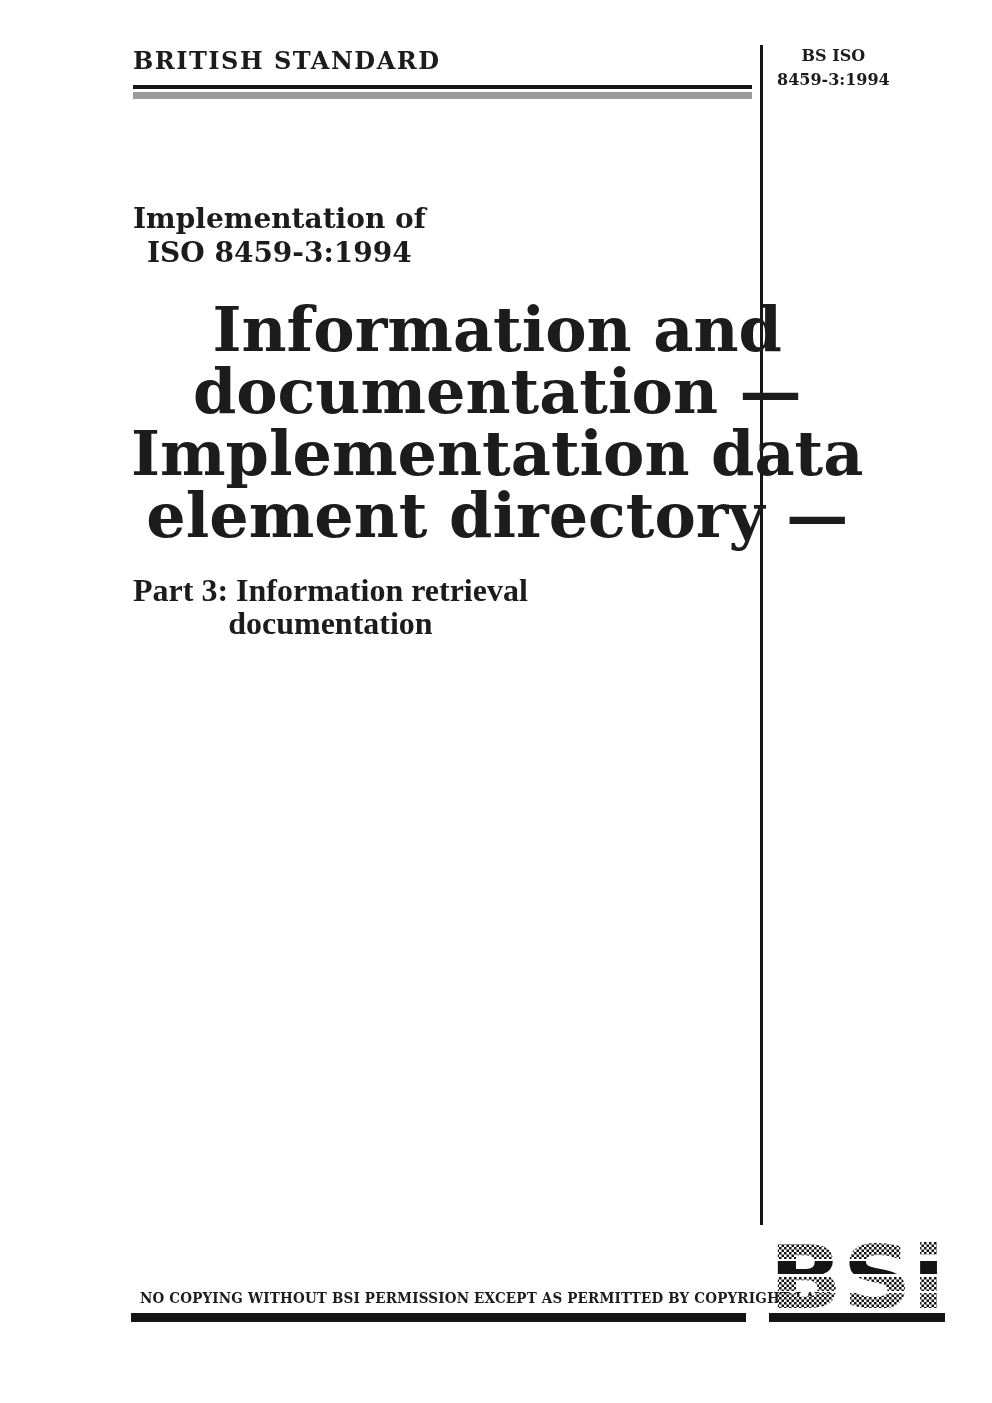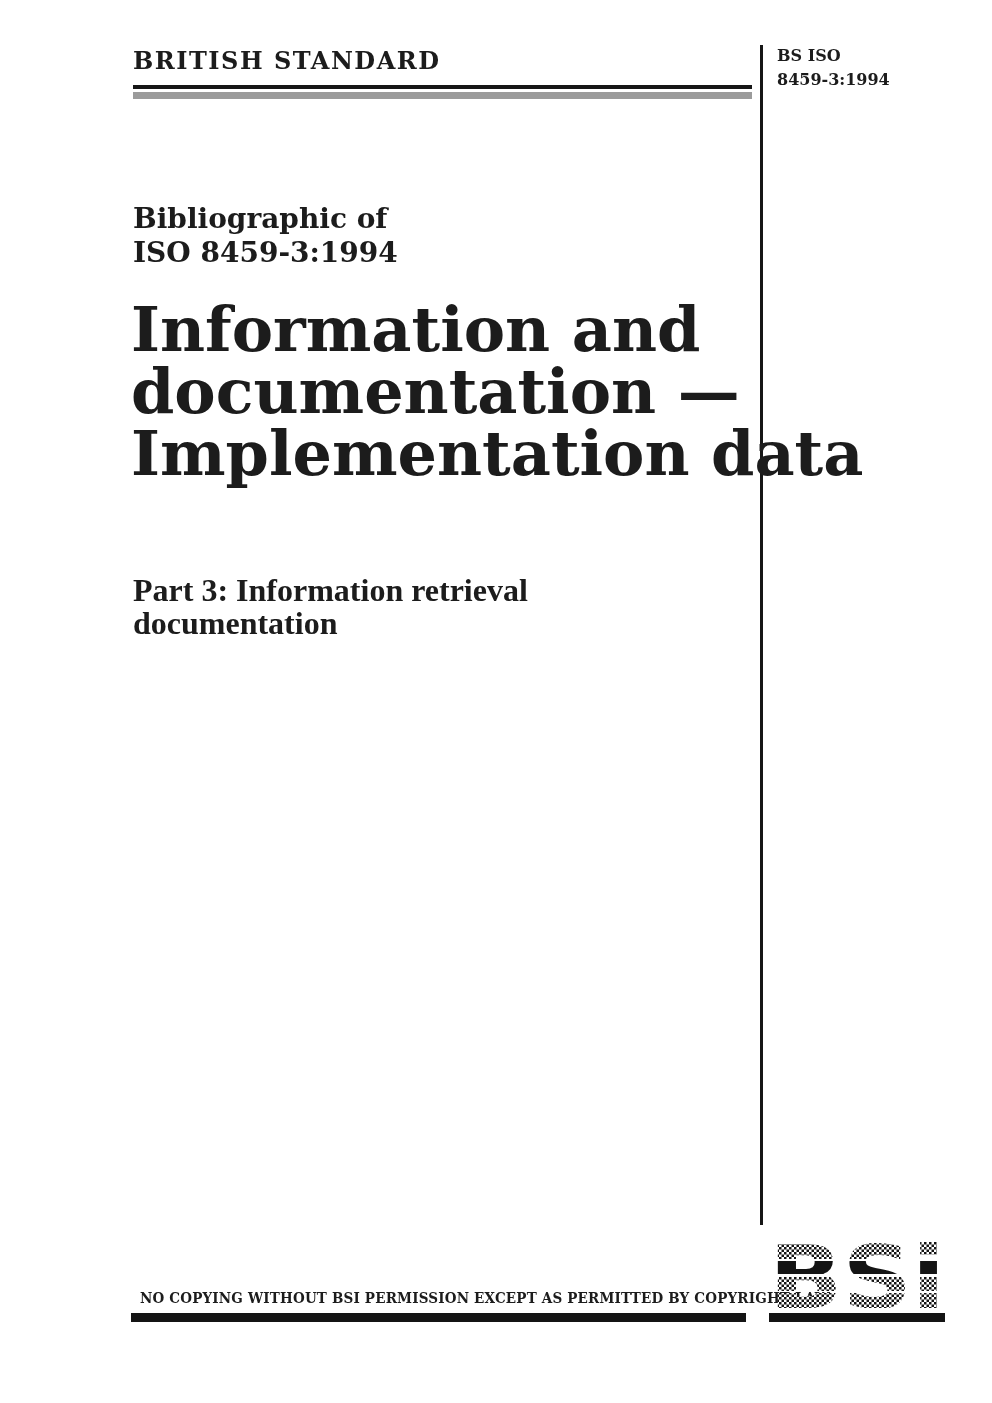--- a/index.html
+++ b/index.html
@@ -8,20 +8,21 @@
     background: #ffffff;
   }
   .page {
     position: relative;
     width: 992px;
     height: 1403px;
     background: #ffffff;
     font-family: "DejaVu Serif", "Liberation Serif", serif;
     color: #1c1c1c;
     overflow: hidden;
+    text-align: center;
   }
   .abs { position: absolute; }
 
   .brand {
     left: 133px;
     top: 49px;
     font-size: 24px;
     font-weight: bold;
     letter-spacing: 1.5px;
     white-space: nowrap;
@@ -116,28 +117,29 @@
   <div class="abs rule-black"></div>
   <div class="abs rule-gray"></div>
   <div class="abs vrule"></div>
 
   <div class="abs doc-ref">
     <div>BS ISO</div>
     <div>8459-3:1994</div>
   </div>
 
   <div class="abs impl">
-    <div>Bibliographic of</div>
+    <div>Implementation of</div>
     <div>ISO 8459-3:1994</div>
   </div>
 
   <div class="abs main-title">
     <div>Information and</div>
     <div>documentation —</div>
     <div>Implementation data</div>
+    <div>element directory —</div>
   </div>
 
   <div class="abs part">
     <div>Part 3: Information retrieval</div>
     <div>documentation</div>
   </div>
 
   <div class="abs copyright">NO COPYING WITHOUT BSI PERMISSION EXCEPT AS PERMITTED BY COPYRIGHT LAW</div>
 
   <div class="abs footer-bar"></div>

